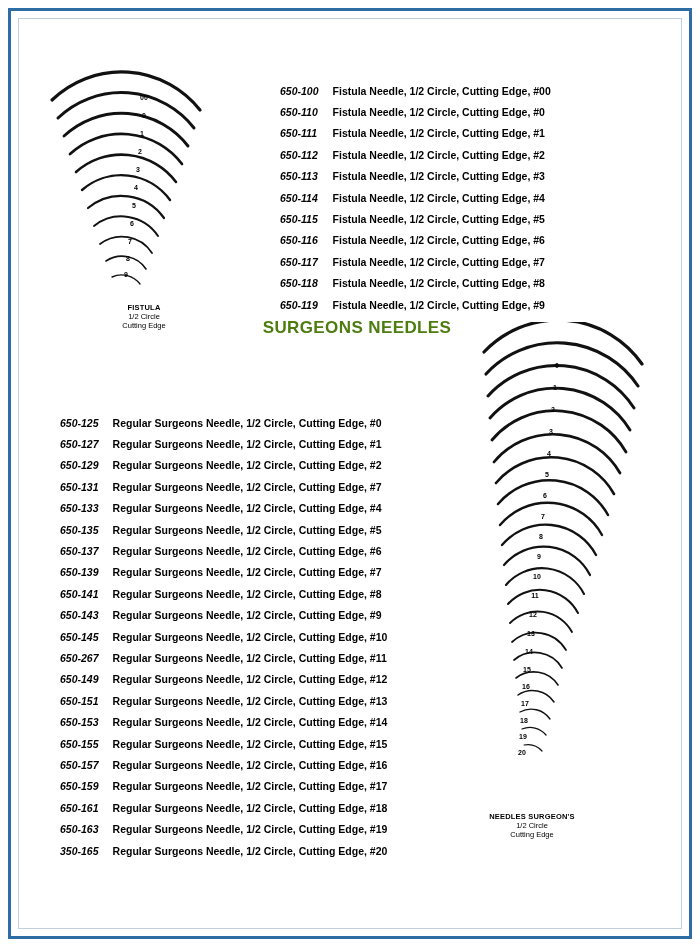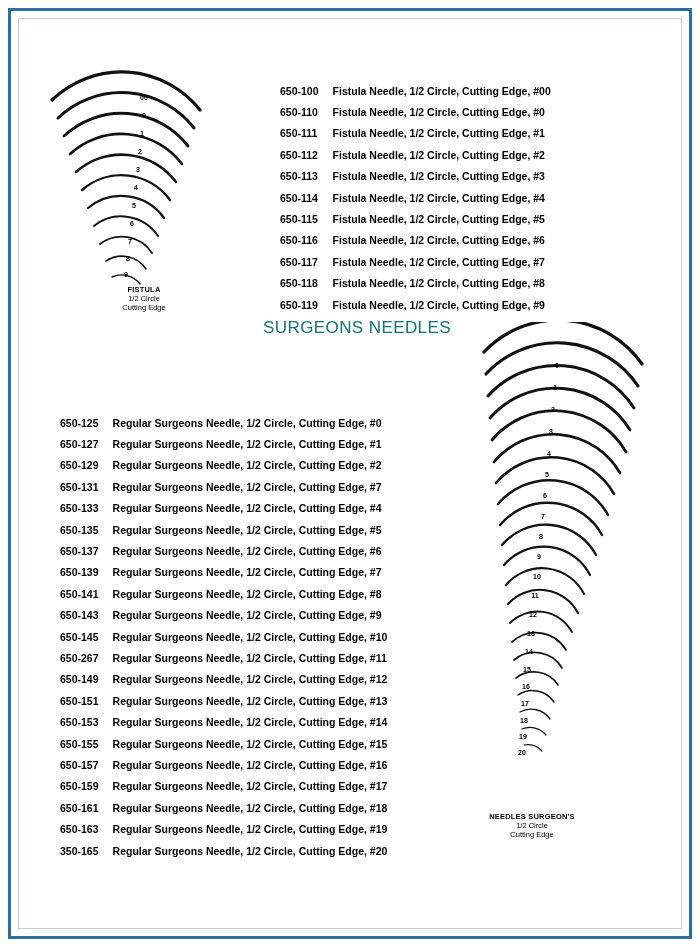--- a/index.html
+++ b/index.html
@@ -46,39 +46,40 @@
   }
 
   
   #main-title {
     position: absolute;
     left: 215px;
     top: 296px;
     width: 240px;
     text-align: center;
     font-size: 17px;
-    font-weight: normal;
+    font-weight: bold;
     letter-spacing: 0.4px;
-    color: #0f766e;
+    color: #4d7c0f;
   }
 
   
   .catalog-list {
     position: absolute;
     border-collapse: collapse;
   }
   .catalog-list td {
     font-size: 10.5px;
     font-weight: bold;
     color: #000000;
     white-space: nowrap;
     padding: 0;
   }
   .catalog-list td.code {
     padding-right: 14px;
+    font-style: italic;
   }
 
   #fistula-list {
     left: 258px;
     top: 58px;
   }
   #fistula-list td {
     height: 21.4px;
     vertical-align: middle;
   }
@@ -156,21 +157,21 @@
       <div class="size-label" style="left:108px; top:99px;">2</div>
       <div class="size-label" style="left:106px; top:117px;">3</div>
       <div class="size-label" style="left:104px; top:135px;">4</div>
       <div class="size-label" style="left:102px; top:153px;">5</div>
       <div class="size-label" style="left:100px; top:171px;">6</div>
       <div class="size-label" style="left:98px; top:189px;">7</div>
       <div class="size-label" style="left:96px; top:206px;">8</div>
       <div class="size-label" style="left:94px; top:222px;">9</div>
     </div>
 
-    <div class="needle-caption" style="left:62px; top:263px; width:120px;">
+    <div class="needle-caption" style="left:62px; top:281px; width:120px;">
       <div class="cap-strong">FISTULA</div>
       <div>1/2 Circle</div>
       <div>Cutting Edge</div>
     </div>
 
     <table class="catalog-list" id="fistula-list">
       <tbody>
         <tr>
           <td class="code">650-100</td>
           <td class="desc">Fistula Needle, 1/2 Circle, Cutting Edge, #00</td>

